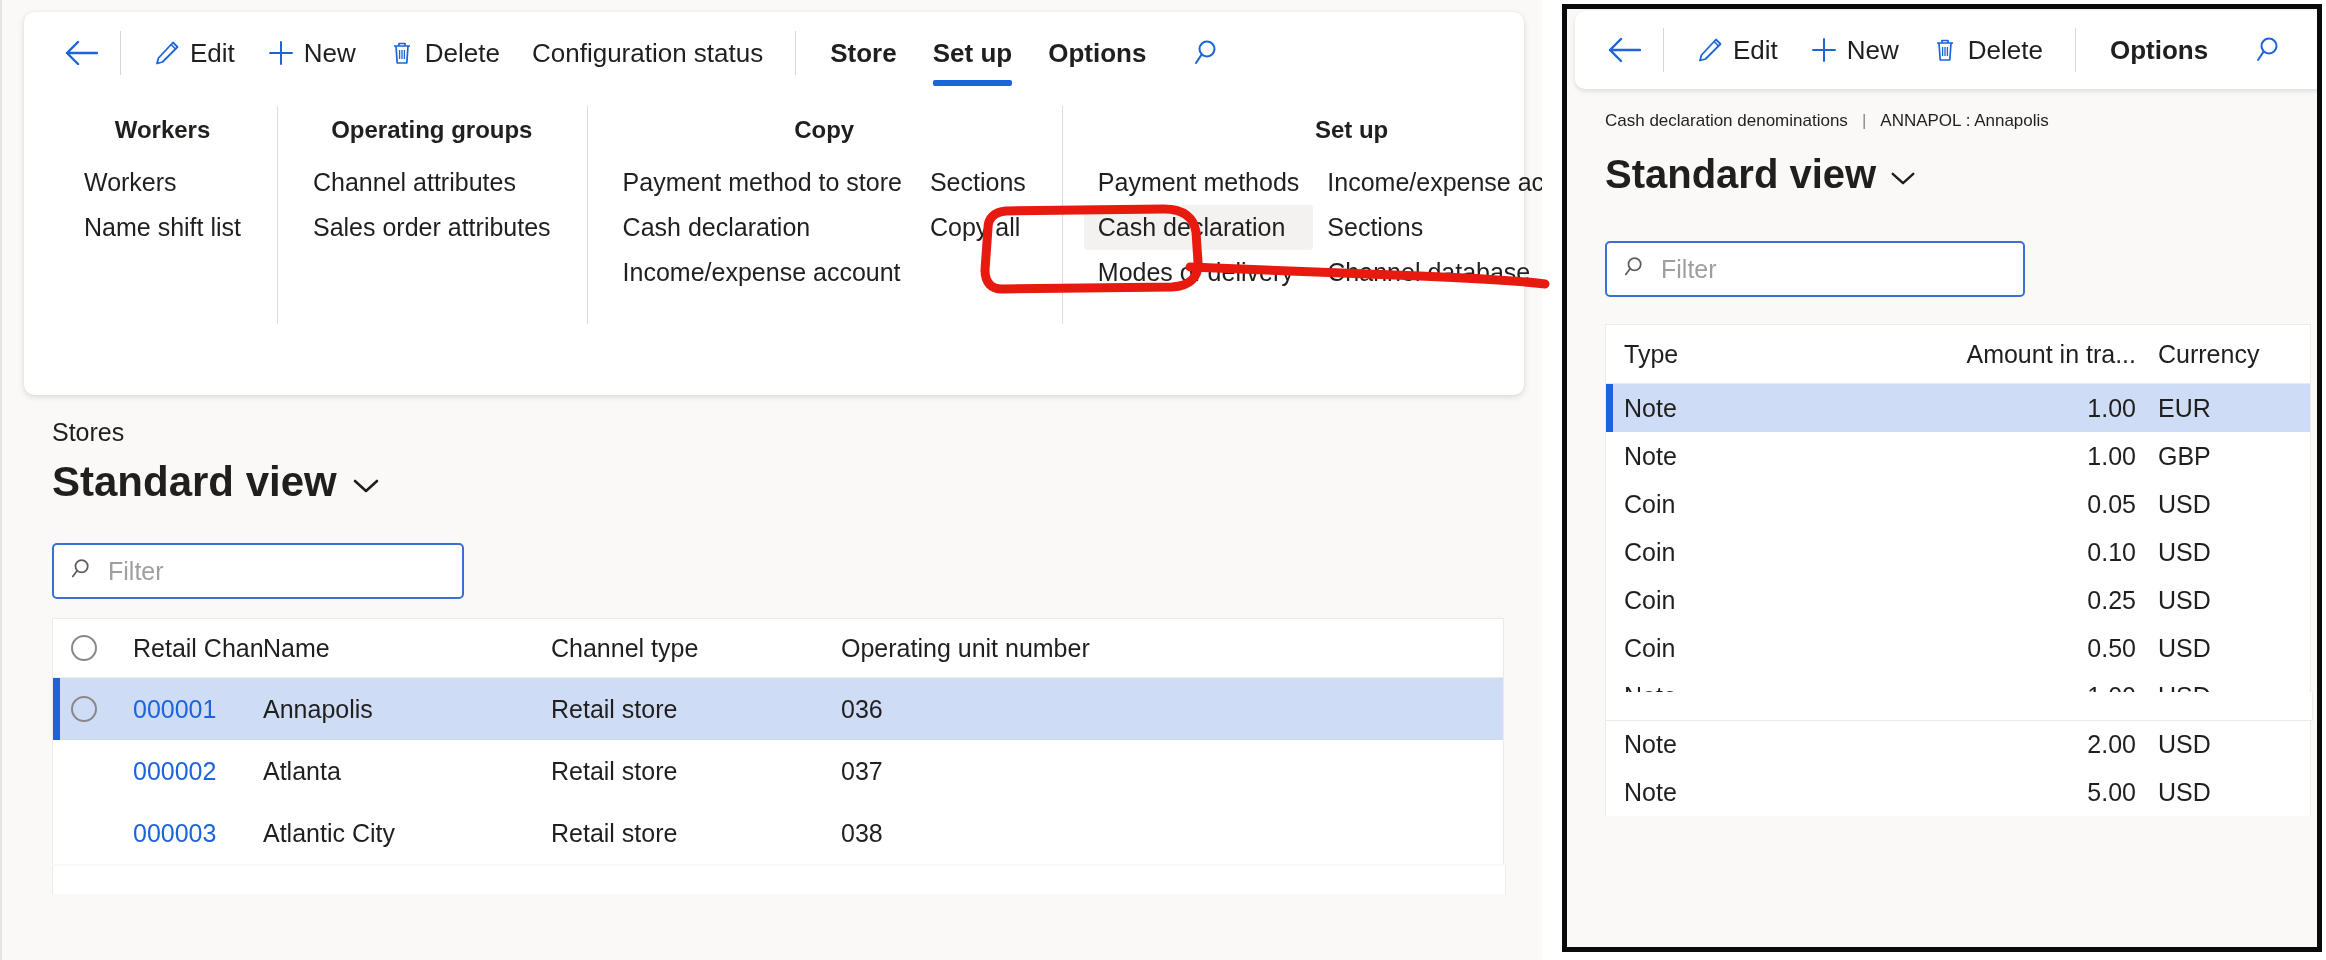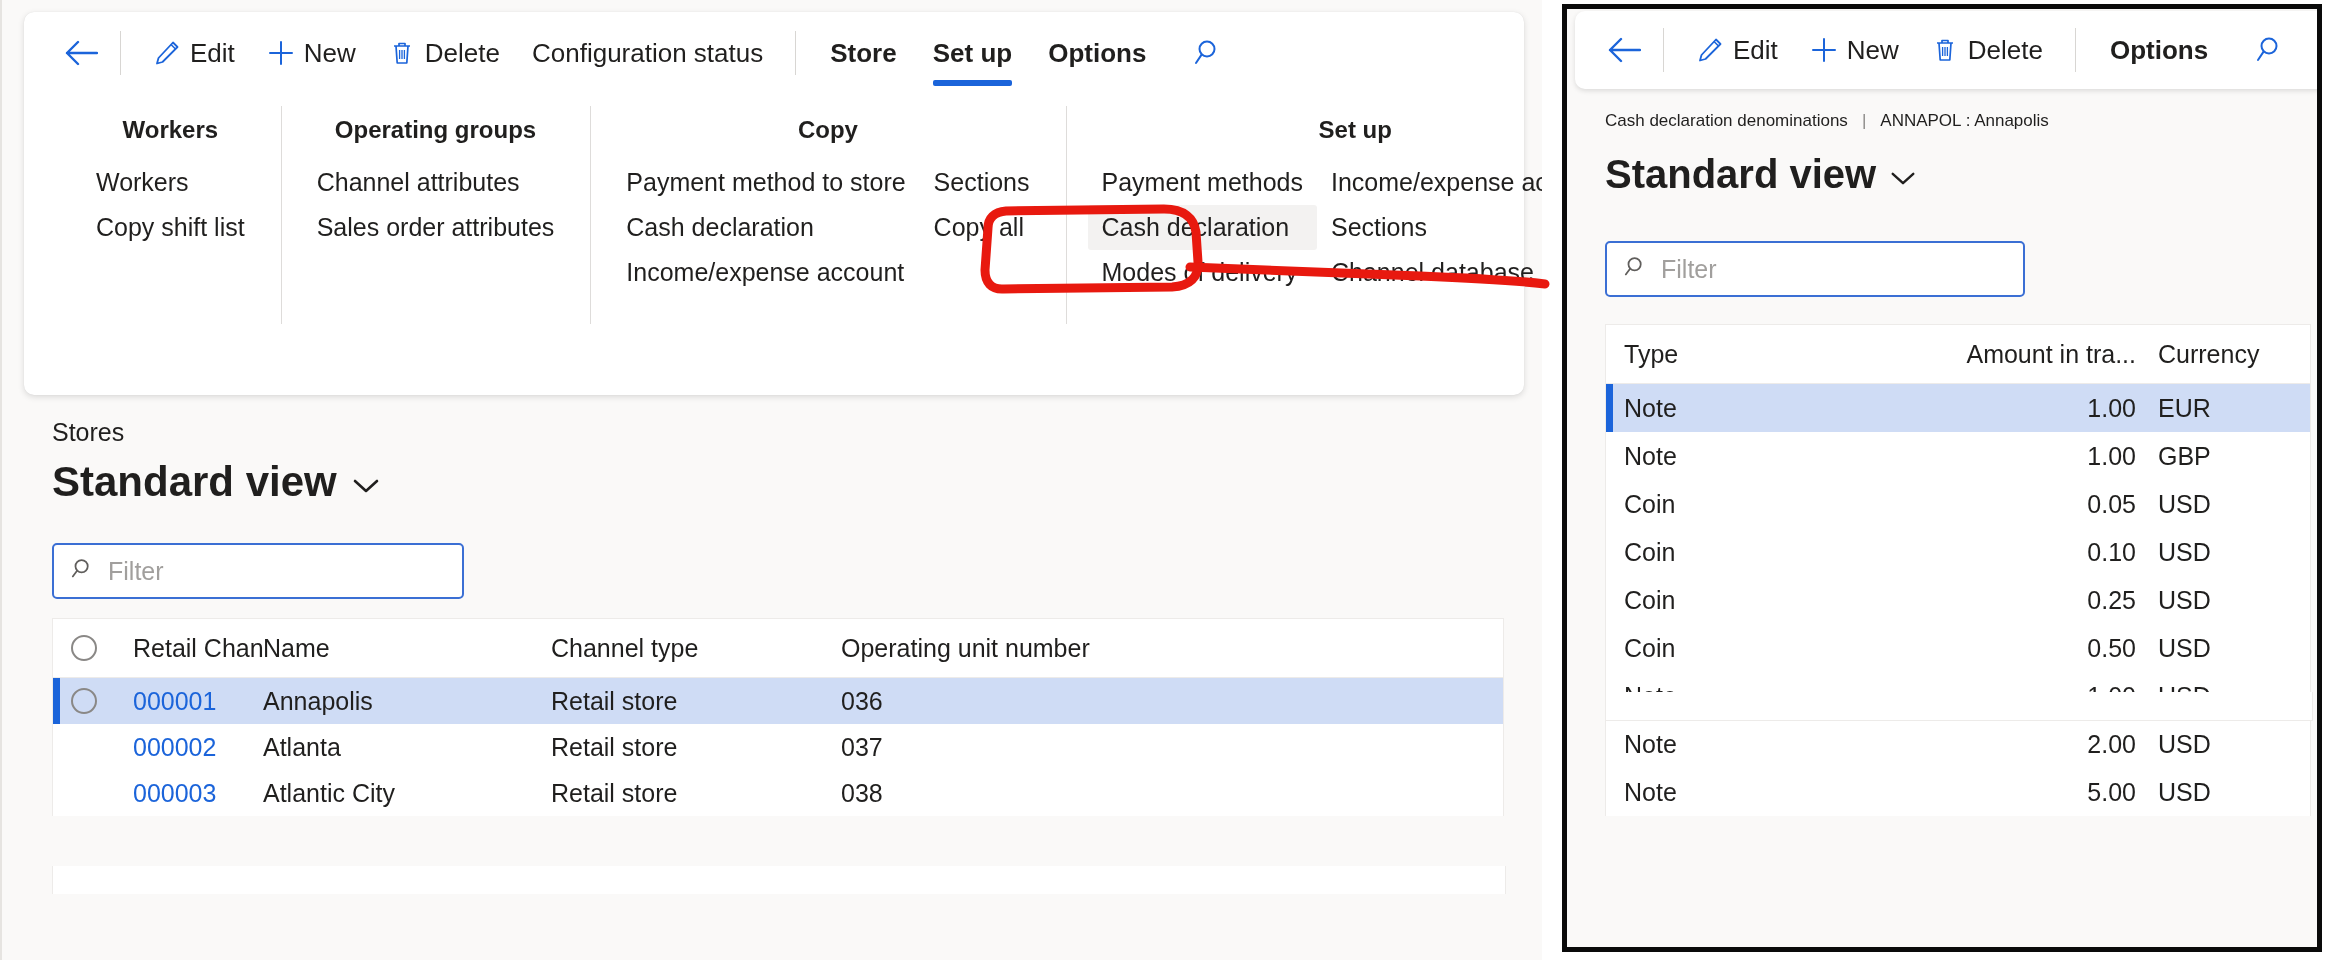--- a/index.html
+++ b/index.html
@@ -47,21 +47,21 @@
   }
   .tb-tab.active::after {
     content:""; position:absolute; left:18px; right:18px; bottom:-8px;
     height:6px; background:#1b64da; border-radius:2px;
   }
   .tb-search { width:54px; height:46px; display:flex; align-items:center; justify-content:center; cursor:pointer; margin-left: 18px;}
 
   
   .ribbon-body {
     position:absolute; left:0; top:86px; right:0; bottom:0;
-    display:flex; align-items:flex-start; padding-left: 36px; box-sizing:border-box;
+    display:flex; align-items:flex-start; padding-left: 24px; box-sizing:border-box;
   }
   .rgroup { position:relative; padding: 0 22px; height: 260px; box-sizing:border-box; }
   .rgroup + .rgroup::before {
     content:""; position:absolute; left:0; top:8px; height:218px; width:1px; background:#dedcda;
   }
   .rgroup-title {
     font-size: 24px; font-weight:bold; color:#201f1e; text-align:center;
     margin: 18px 0 16px 0; white-space:nowrap;
   }
   .rgroup-cols { display:flex; gap: 0px; }
@@ -88,21 +88,21 @@
     display:flex; align-items:center; padding-left:16px; box-sizing:border-box; gap:12px;
     cursor: text;
   }
   .filter-ph { font-size:25px; color:#a19f9d; }
 
   
   .grid {
     position:absolute; left:50px; top:618px; width: 1452px; background:#ffffff;
     border: 1px solid #edebe9; border-bottom:none; box-sizing:border-box;
   }
-  .grow { display:flex; align-items:center; height: 46px; position:relative; }
+  .grow { display:flex; align-items:center; height: 62px; position:relative; }
   .grow.head { height:58px; border-bottom:1px solid #edebe9; }
   .grow.selected { background:#cfdcf5; }
   .grow.selected::before {
     content:""; position:absolute; left:0; top:0; bottom:0; width:7px; background:#1b64da;
   }
   .cell { font-size: 25px; color:#201f1e; white-space:nowrap; overflow:hidden; }
   .cell.head { font-weight: normal; color:#201f1e; }
   .c-sel { width: 62px; display:flex; align-items:center; justify-content:center; }
   .c-id { width: 148px; padding-left: 18px; box-sizing:border-box; }
   .c-name { width: 288px; }
@@ -227,21 +227,21 @@
         </div>
       </div>
 
       <div class="ribbon-body">
 
         <div class="rgroup">
           <div class="rgroup-title">Workers</div>
           <div class="rgroup-cols">
             <div class="rcol">
               <div class="ritem">Workers</div>
-              <div class="ritem">Copy shift list</div>
+              <div class="ritem">Name shift list</div>
             </div>
           </div>
         </div>
 
         <div class="rgroup">
           <div class="rgroup-title">Operating groups</div>
           <div class="rgroup-cols">
             <div class="rcol">
               <div class="ritem">Channel attributes</div>
               <div class="ritem">Sales order attributes</div>

